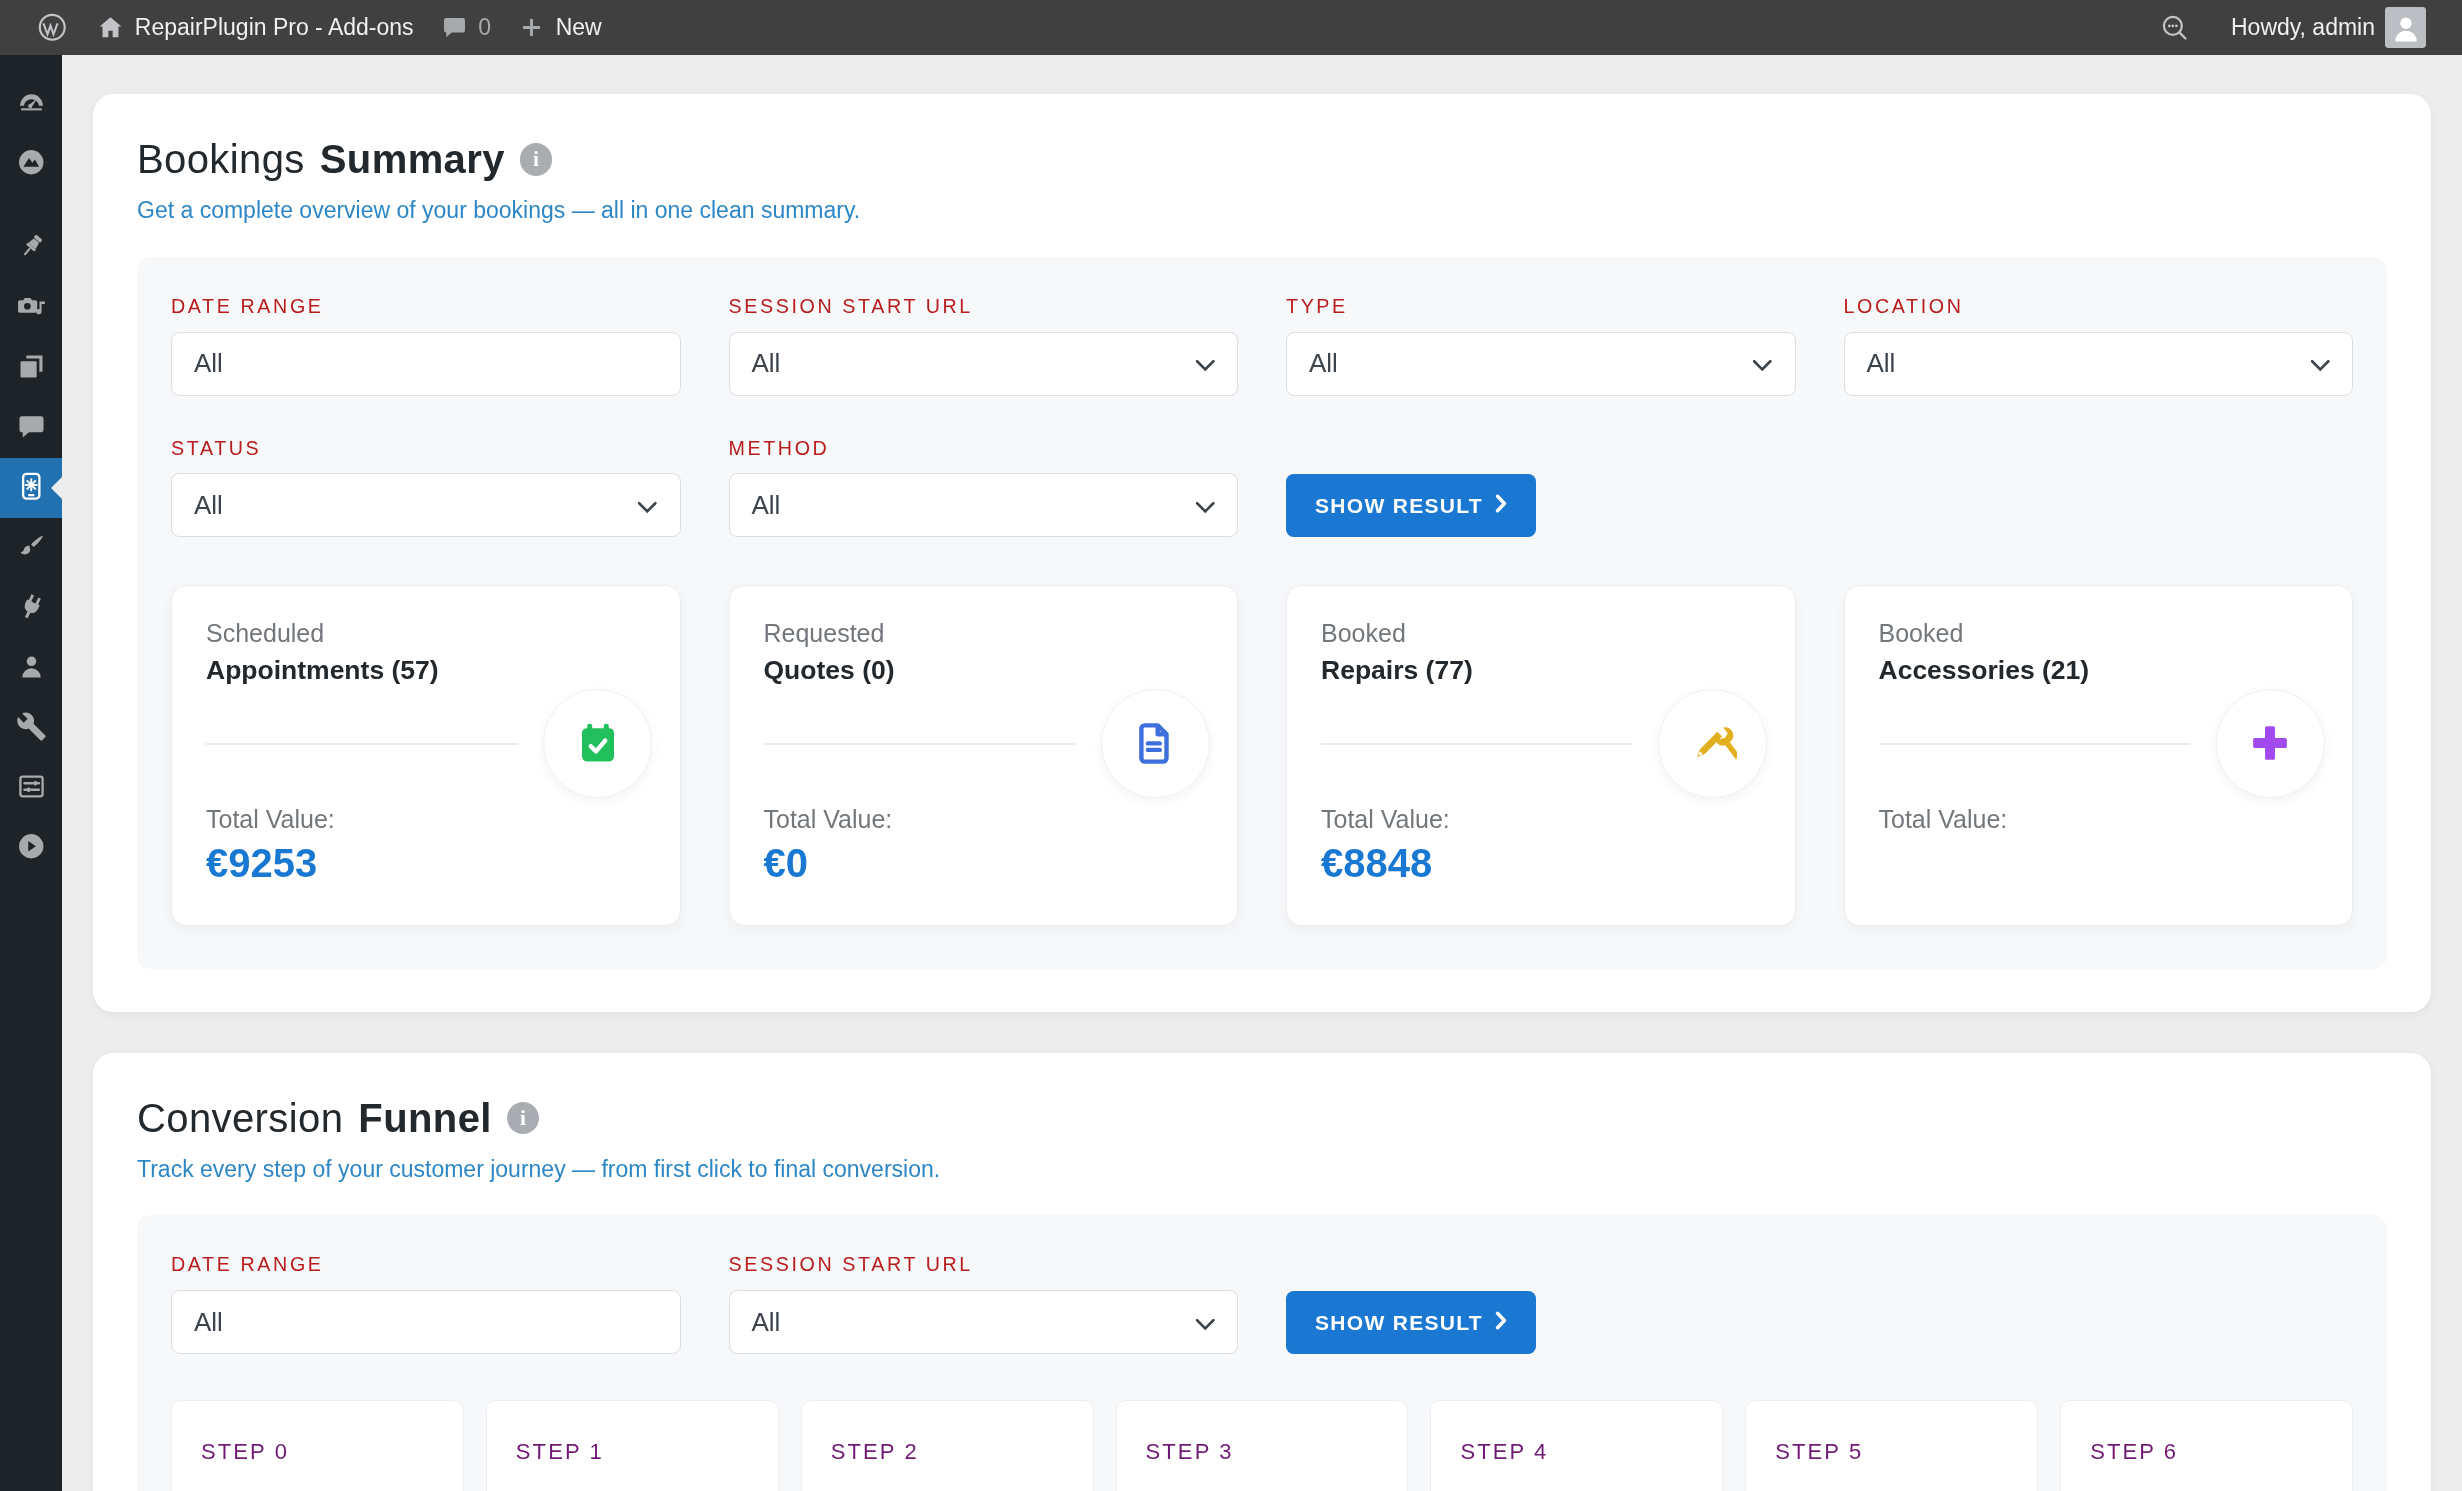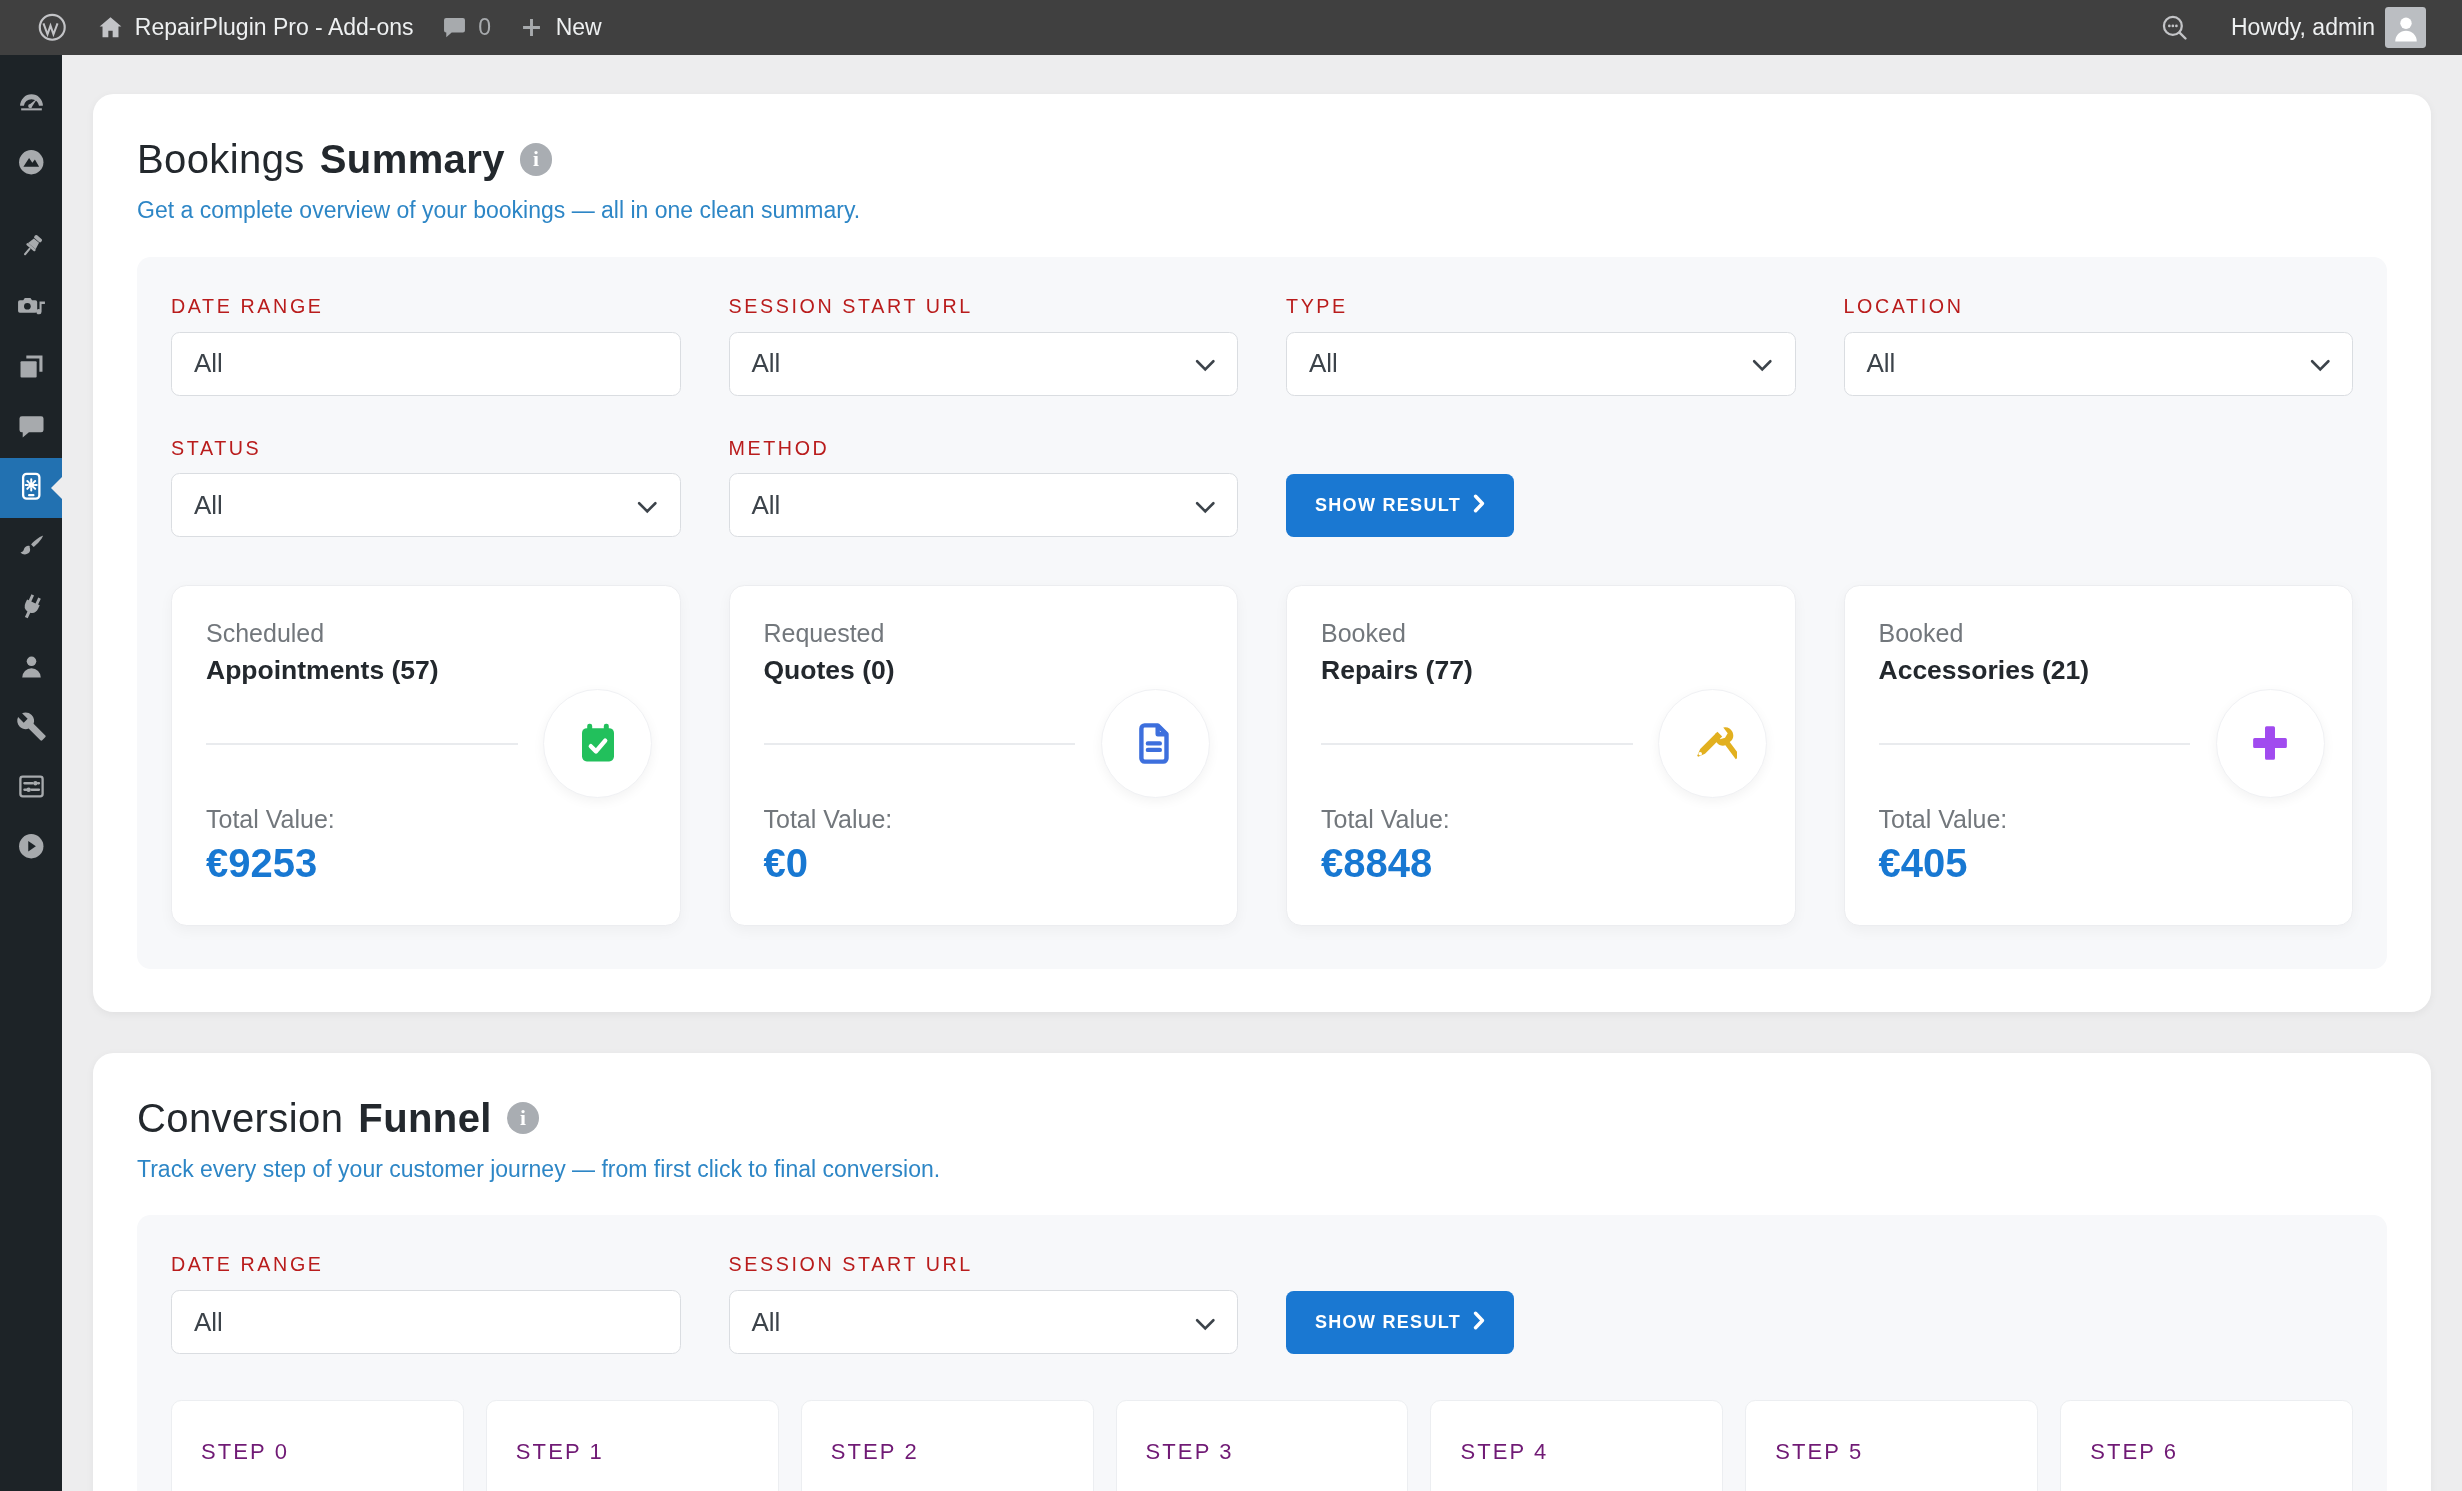--- a/index.html
+++ b/index.html
@@ -29,21 +29,21 @@
   .panel-title b { font-weight:800; }
   .info { width:32.5px; height:32.5px; border-radius:50%; background:#a9adb2; color:#fff; font-size:21.4px; font-weight:700; display:flex; align-items:center; justify-content:center; font-family:"Liberation Serif","DejaVu Serif",serif; flex:0 0 auto; }
   .panel-sub { color:#2d86c6; font-size:23px; margin-top:15.4px; }
   .panel-body { margin-top:32.5px; background:#f7f8fa; border-radius:13.7px; padding:38px 34px 43px; }
 
   .fgrid { display:grid; grid-template-columns:repeat(4,1fr); column-gap:48px; row-gap:41px; }
   .flabel { font-size:19.7px; letter-spacing:2.6px; color:#b91c1c; margin-bottom:13.7px; font-weight:500; }
   .control { height:64px; background:#fff; border:1.7px solid #dadde1; border-radius:8.5px; display:flex; align-items:center; justify-content:space-between; padding:0 22px; font-size:26px; color:#3c434a; cursor:pointer; }
   input.control { width:100%; font-family:inherit; outline:none; cursor:text; }
   .btn-cell { display:flex; align-items:flex-end; }
-  .btn { height:63px; background:#1a78d2; border:none; border-radius:7.7px; color:#fff; font-weight:700; font-size:18px; letter-spacing:1.3px; display:inline-flex; align-items:center; gap:12px; padding:0 29px; cursor:pointer; font-family:inherit; }
+  .btn { height:63px; background:#1a78d2; border:none; border-radius:7.7px; color:#fff; font-weight:700; font-size:21px; letter-spacing:1.3px; display:inline-flex; align-items:center; gap:12px; padding:0 29px; cursor:pointer; font-family:inherit; }
 
   
   .cards { display:grid; grid-template-columns:repeat(4,1fr); gap:48px; margin-top:48px; }
   .card { background:#fff; border:0.9px solid #ecedf0; border-radius:15.4px; box-shadow:0 4.3px 13.7px rgba(0,0,0,.04); padding:32.5px 34px 39px; }
   .card-cat { font-size:25px; color:#72777c; }
   .card-title { font-size:26.5px; font-weight:700; color:#23282d; margin-top:6.8px; }
   .card-div { position:relative; height:109px; margin:3.4px 0 6.8px; }
   .card-div .line { position:absolute; left:0; right:128px; top:50%; height:1.7px; background:#e9ebee; }
   .icon-circle { position:absolute; right:-6.8px; top:0; width:109px; height:109px; border-radius:50%; background:#fff; border:1.7px solid #f0f1f4; box-shadow:0 3.4px 12px rgba(0,0,0,.05); display:flex; align-items:center; justify-content:center; }
   .card-total-label { font-size:25px; color:#72777c; }
@@ -334,21 +334,20 @@
           <div class="card-title">Accessories (21)</div>
           <div class="card-div">
             <div class="line"></div>
             <div class="icon-circle">
               <svg width="46" height="46" viewBox="0 0 24 24">
                   <path d="M10.2 4h3.6v6.2H20v3.6h-6.2V20h-3.6v-6.2H4v-3.6h6.2z" fill="#a14bef" stroke="#a14bef" stroke-width="1.6" stroke-linejoin="round"></path>
                 </svg>
             </div>
           </div>
           <div class="card-total-label">Total Value:</div>
-          <div class="card-total">€405</div>
         </div>
       </div>
     </div>
   </div>
 
   <div class="panel">
     <div class="panel-title">
       <span>Conversion</span>
       <b>Funnel</b>
       <span class="info">i</span>

